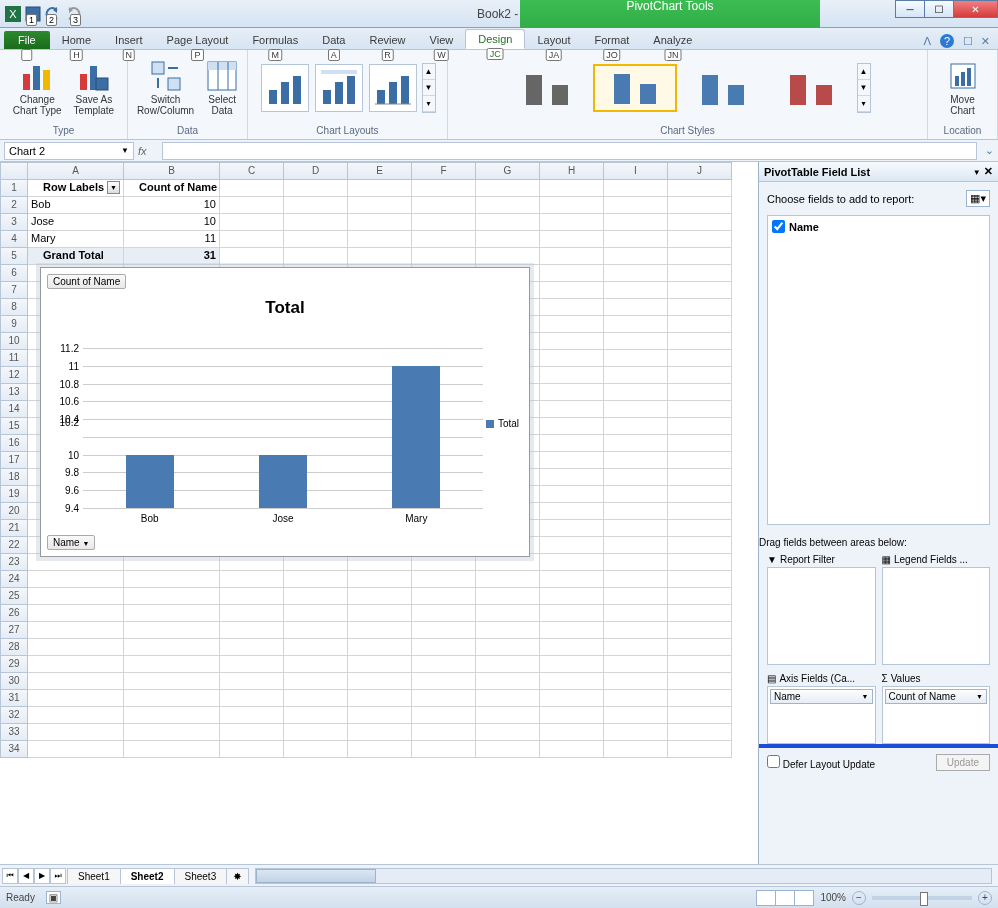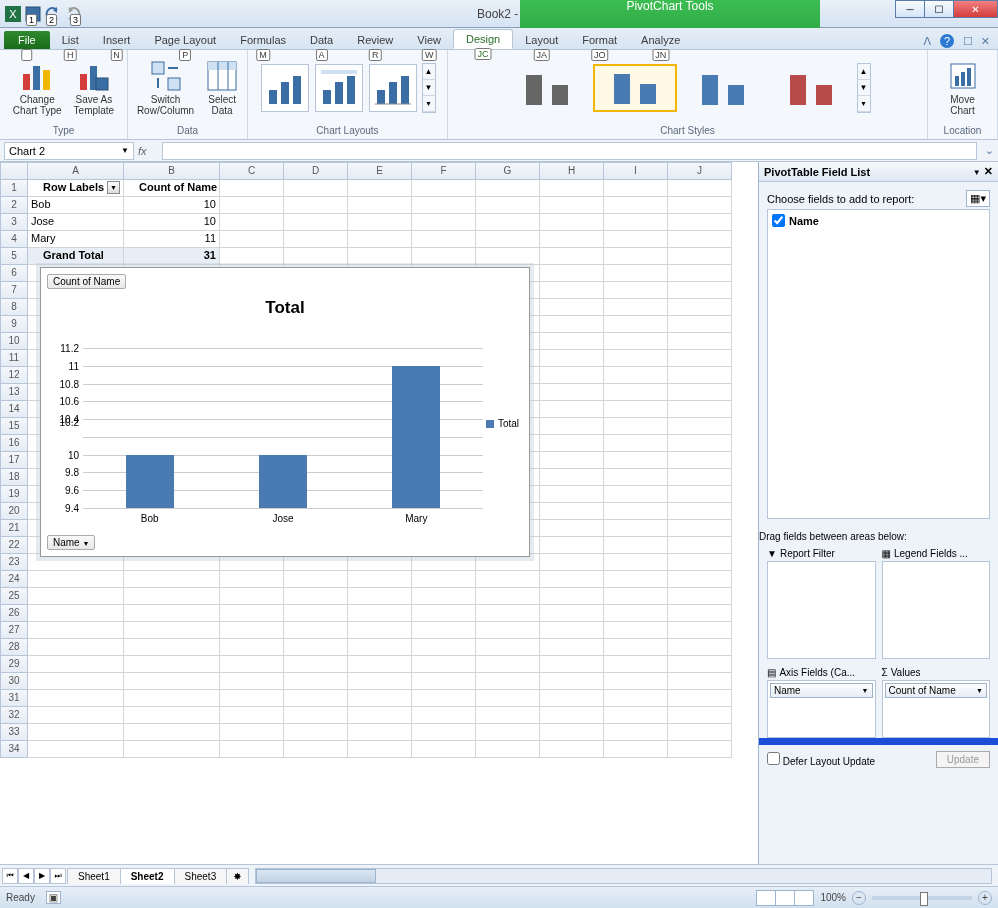--- a/index.html
+++ b/index.html
@@ -78,21 +78,21 @@
 .panel-head { height:20px; background:linear-gradient(#f7fafd,#dce7f3); border-bottom:1px solid #b7c5d8; padding:0 5px; display:flex; align-items:center; justify-content:space-between; font-size:11px; font-weight:bold; }
 .panel-section { padding:8px; font-size:11px; }
 .field-list { background:#fff; border:1px solid #b7c5d8; height:310px; padding:3px; }
 .field-item { display:flex; align-items:center; gap:4px; font-weight:bold; padding:1px; }
 .areas { display:grid; grid-template-columns:1fr 1fr; gap:6px; padding:0 8px; }
 .area { }
 .area-label { font-size:10px; display:flex; align-items:center; gap:3px; padding:2px 0; overflow:hidden; white-space:nowrap; }
 .area-box { background:#fff; border:1px solid #b7c5d8; height:98px; padding:2px; }
 .area-box.short { height:58px; }
 .area-pill { background:linear-gradient(#fdfdfd,#e6edf5); border:1px solid #9db4cf; font-size:10px; padding:1px 3px; display:flex; justify-content:space-between; align-items:center; }
-.defer { padding:6px 8px; display:flex; align-items:center; justify-content:space-between; font-size:10px; border-top:7px solid #1d4ed8; }
+.defer { padding:6px 8px; display:flex; align-items:center; justify-content:space-between; font-size:10px; border-top:4px solid #1d4ed8; }
 .upd-btn { border:1px solid #aaa; background:#f4f4f4; color:#999; padding:2px 10px; font-size:10px; }
 
 
 .sheettabs { height:22px; background:#eef3f9; border-top:1px solid #b7c5d8; display:flex; align-items:center; }
 .stabnav { display:flex; margin:0 2px; }
 .stabnav span { width:16px; height:16px; border:1px solid #b7c5d8; background:#fff; font-size:8px; display:flex; align-items:center; justify-content:center; }
 .stab { padding:2px 10px; font-size:10px; background:#f6f6f6; border:1px solid #b7c5d8; border-bottom:none; margin-left:-1px; }
 .stab.active { background:#fff; font-weight:bold; }
 .hscroll { flex:1; margin:0 6px; height:16px; background:#e5ecf5; border:1px solid #b7c5d8; position:relative; }
 .hscroll-thumb { position:absolute; left:0; width:120px; top:0; bottom:0; background:linear-gradient(#dbe6f2,#c2d3e6); border:1px solid #9db4cf; }
@@ -142,21 +142,21 @@
   <div class="title-tools">PivotChart Tools</div>
   <div class="winbtns">
     <div class="winbtn">─</div>
     <div class="winbtn">☐</div>
     <div class="winbtn close">✕</div>
   </div>
 </div>
 
 <div class="tabs">
   <div class="tab file"><span>File</span><span class="tab-key">F</span></div>
-  <div class="tab"><span>List</span><span class="tab-key">H</span></div>
+  <div class="tab"><span>Home</span><span class="tab-key">H</span></div>
   <div class="tab"><span>Insert</span><span class="tab-key">N</span></div>
   <div class="tab"><span>Page Layout</span><span class="tab-key">P</span></div>
   <div class="tab"><span>Formulas</span><span class="tab-key">M</span></div>
   <div class="tab"><span>Data</span><span class="tab-key">A</span></div>
   <div class="tab"><span>Review</span><span class="tab-key">R</span></div>
   <div class="tab"><span>View</span><span class="tab-key">W</span></div>
   <div class="tab active"><span>Design</span><span class="tab-key">JC</span></div>
   <div class="tab"><span>Layout</span><span class="tab-key">JA</span></div>
   <div class="tab"><span>Format</span><span class="tab-key">JO</span></div>
   <div class="tab"><span>Analyze</span><span class="tab-key">JN</span></div>
@@ -805,21 +805,21 @@
       <div class="chart-btn" style="left:6px;bottom:6px"><span>Name</span> <span style="font-size:7px">▼</span></div>
     </div>
   </div>
 
   <div class="panel">
     <div class="panel-head">
       <span>PivotTable Field List</span>
       <span><span style="font-size:8px">▼</span> <span>✕</span></span>
     </div>
     <div class="panel-section">
-      <div style="display:flex;justify-content:space-between;align-items:center;margin-bottom:2px">
+      <div style="display:flex;justify-content:space-between;align-items:center;margin-bottom:8px">
         <span>Choose fields to add to report:</span>
         <span style="border:1px solid #9db4cf;padding:1px 3px;background:#fff">▦▾</span>
       </div>
       <div class="field-list">
         <div class="field-item">
           <input type="checkbox" checked="" style="">
           <span>Name</span>
         </div>
       </div>
     </div>

